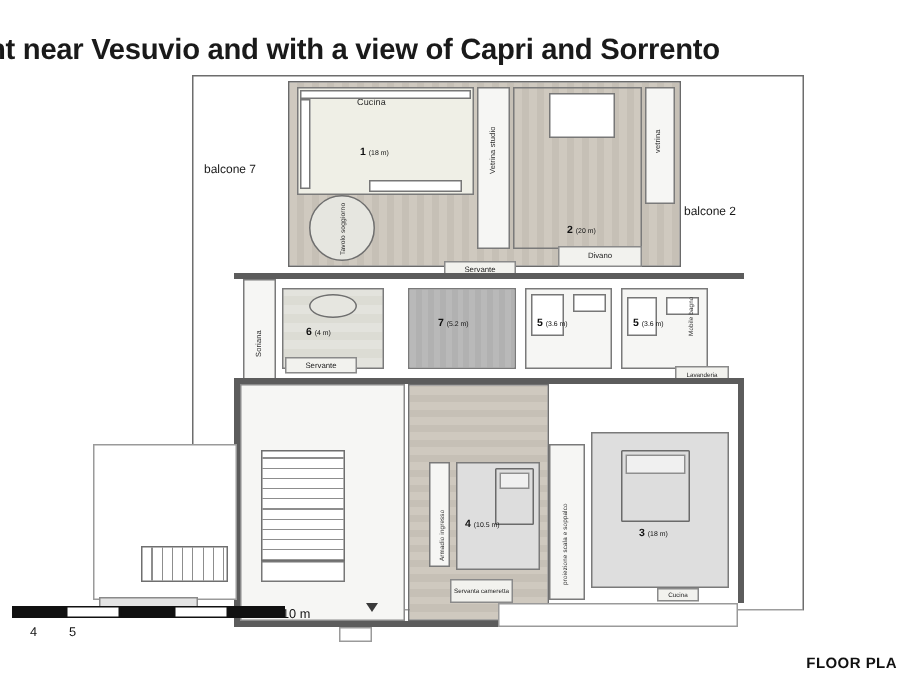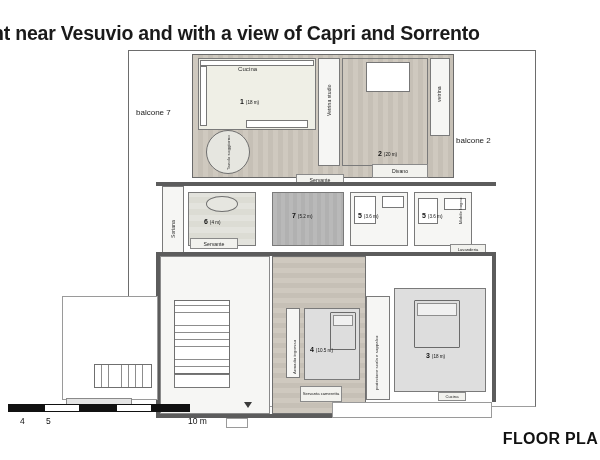--- a/index.html
+++ b/index.html
@@ -193,21 +193,21 @@
   .scale-seg { position: absolute; top: 0; height: 8px; border: 1px solid #111; box-sizing: border-box; }
   .scale-lbl {
     position: absolute;
     font-size: 8.5px;
     color: #111;
   }
   .footer-title {
     position: absolute;
     right: 2px;
     bottom: 12px;
-    font-size: 16px;
+    font-size: 10px;
     font-weight: bold;
     color: #111;
     letter-spacing: 0.3px;
     white-space: nowrap;
   }
   .tri {
     position: absolute;
     width: 0; height: 0;
     border-left: 4px solid transparent;
     border-right: 4px solid transparent;
@@ -350,19 +350,19 @@
     <div class="scale-wrap">
       <div class="scale-bar">
         <div class="scale-seg" style="left:0px; width:36px; background:#111;"></div>
         <div class="scale-seg" style="left:36px; width:36px; background:#ffffff;"></div>
         <div class="scale-seg" style="left:72px; width:36px; background:#111;"></div>
         <div class="scale-seg" style="left:108px; width:36px; background:#ffffff;"></div>
         <div class="scale-seg" style="left:144px; width:38px; background:#111;"></div>
       </div>
       <div class="scale-lbl" style="left:12px; top:12px;">4</div>
       <div class="scale-lbl" style="left:38px; top:12px;">5</div>
-      <div class="scale-lbl" style="left:180px; top:12px;">10 m</div>
+      <div class="scale-lbl" style="left:180px; top:0;">10 m</div>
     </div>
 
     <div class="footer-title">FLOOR PLA</div>
 
   </div>
 </div>
 
 </body></html>

